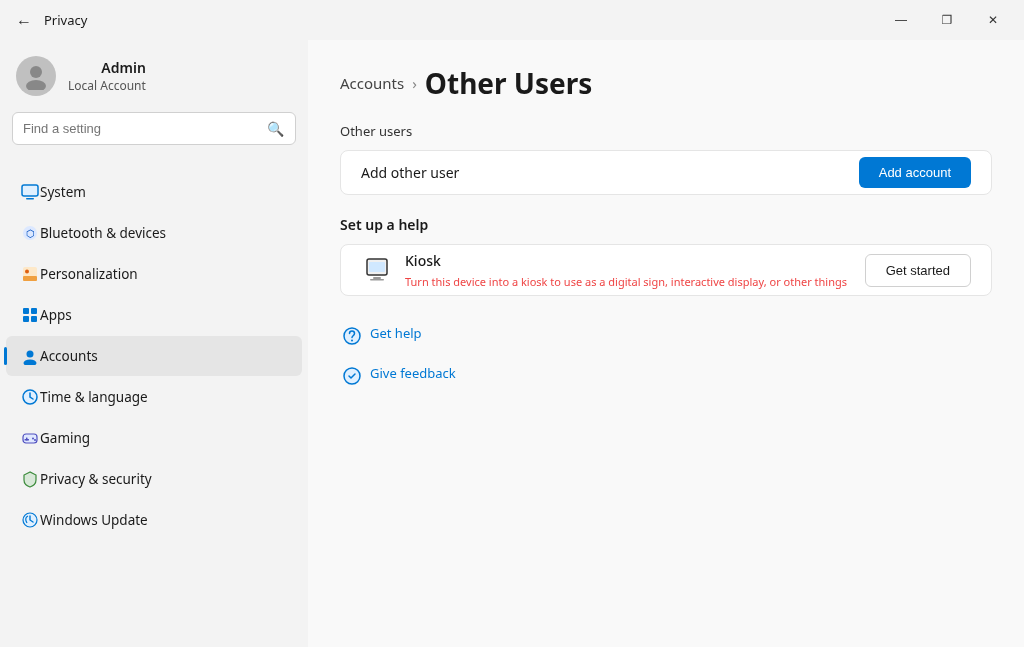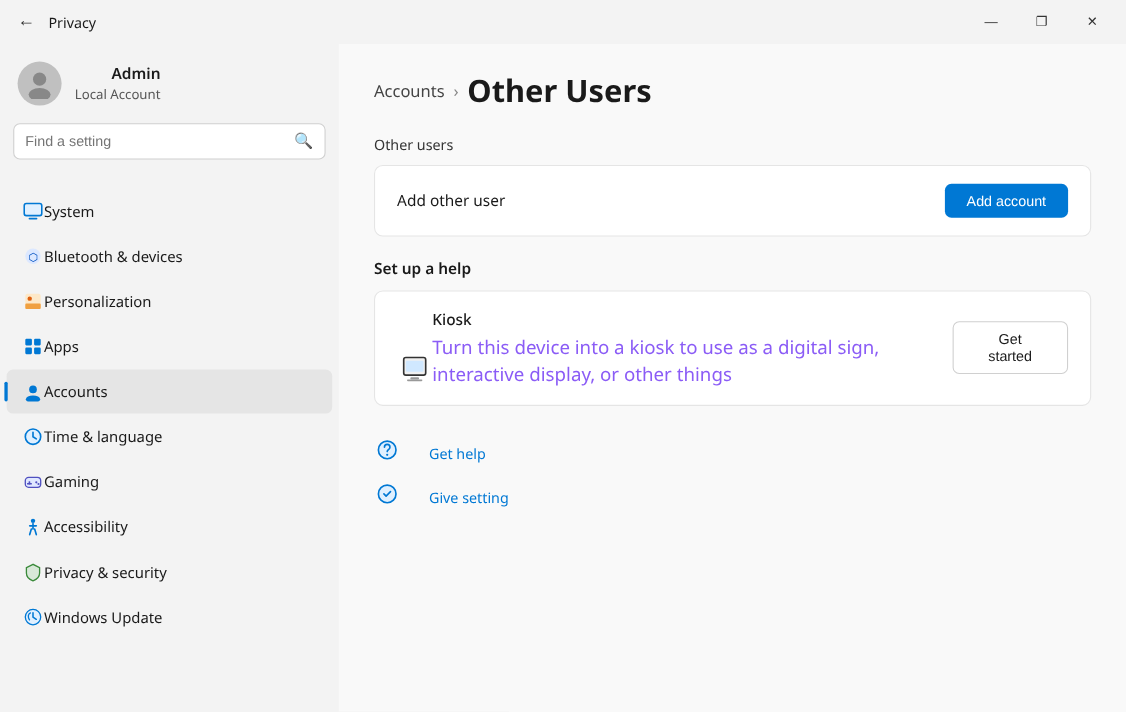--- a/index.html
+++ b/index.html
@@ -164,28 +164,28 @@
     .section-title {
       font-size: 13px;
       color: #333;
       margin-bottom: 10px;
       font-weight: 400;
     }
     
     .card {
       background: white;
       border-radius: 8px;
-      padding: 16px 20px;
+      padding: 6px 20px;
       margin-bottom: 8px;
       display: flex;
       align-items: center;
       justify-content: space-between;
       border: 1px solid #e5e5e5;
     }
-    .card-left { display: flex; align-items: flex-end; }
+    .card-left { display: flex; align-items: center; gap: 12px; }
     .card-text { font-size: 14px; color: #1a1a1a; }
     .btn-primary {
       background: #0078d4;
       color: white;
       border: none;
       padding: 8px 20px;
       border-radius: 6px;
       font-size: 13px;
       cursor: pointer;
       font-weight: 500;
@@ -202,33 +202,33 @@
     .kiosk-icon {
       width: 32px;
       height: 32px;
       display: flex;
       align-items: center;
       justify-content: center;
       flex-shrink: 0;
     }
     .kiosk-info { display: flex; flex-direction: column; gap: 4px; }
     .kiosk-title { font-size: 14px; font-weight: 500; color: #1a1a1a; }
-    .kiosk-desc { font-size: 17px; color: #8b5cf6; max-width: 480px; line-height: 1.4; }
+    .kiosk-desc { font-size: 11px; color: #ef4444; max-width: 480px; line-height: 1.4; }
     .section-header {
       font-size: 14px;
       font-weight: 600;
       color: #1a1a1a;
       margin: 20px 0 10px 0;
     }
     
     .help-links { margin-top: 24px; display: flex; flex-direction: column; gap: 8px; }
     .help-link {
       display: flex;
-      align-items: flex-end;
-      gap: 26px;
+      align-items: flex-start;
+      gap: 6px;
       font-size: 13px;
       color: #0078d4;
       cursor: pointer;
       padding: 4px 0;
     }
     .help-link-icon {
       width: 24px;
       height: 24px;
       display: flex;
       align-items: center;
@@ -358,29 +358,20 @@
               <rect x="2" y="5" width="14" height="9" rx="3" stroke="#5050c0" stroke-width="1.2"></rect>
               <rect x="5" y="8.5" width="1.5" height="3" rx="0.5" fill="#5050c0"></rect>
               <rect x="3.5" y="10" width="4.5" height="1.5" rx="0.5" fill="#5050c0"></rect>
               <circle cx="12" cy="9.5" r="1" fill="#5050c0"></circle>
               <circle cx="14" cy="11" r="1" fill="#5050c0"></circle>
             </svg>
         </span>
         <span class="nav-label">Gaming</span>
       </div>
 
-      <div class="nav-item">
-        <span class="nav-icon">
-          <svg viewBox="0 0 18 18" fill="none">
-              <circle cx="9" cy="3.5" r="2" fill="#0078d4"></circle>
-              <path d="M9 6v5M6 8h6M7.5 11l-1.5 5M10.5 11l1.5 5" stroke="#0078d4" stroke-width="1.5" stroke-linecap="round"></path>
-            </svg>
-        </span>
-        <span class="nav-label">Accessibility</span>
-      </div>
 
       <div class="nav-item">
         <span class="nav-icon">
           <svg viewBox="0 0 18 18" fill="none">
               <path d="M9 2L3 5v5c0 4 3 6 6 7 3-1 6-3 6-7V5z" fill="#d8e8d8" stroke="#3a8a3a" stroke-width="1.2"></path>
             </svg>
         </span>
         <span class="nav-label">Privacy &amp; security</span>
       </div>
 
@@ -444,18 +435,18 @@
         </div>
         <span>Get help</span>
       </div>
       <div class="help-link">
         <div class="help-link-icon">
           <svg width="20" height="20" viewBox="0 0 20 20" fill="none">
             <circle cx="10" cy="10" r="8" stroke="#0078d4" stroke-width="1.5" fill="#e0f0ff"></circle>
             <path d="M7 10 L9 12 L13 8" stroke="#0078d4" stroke-width="1.5" stroke-linecap="round" stroke-linejoin="round" fill="none"></path>
           </svg>
         </div>
-        <span>Give setting</span>
+        <span>Give feedback</span>
       </div>
     </div>
 
   </div>
 </div>
 
 </body></html>

